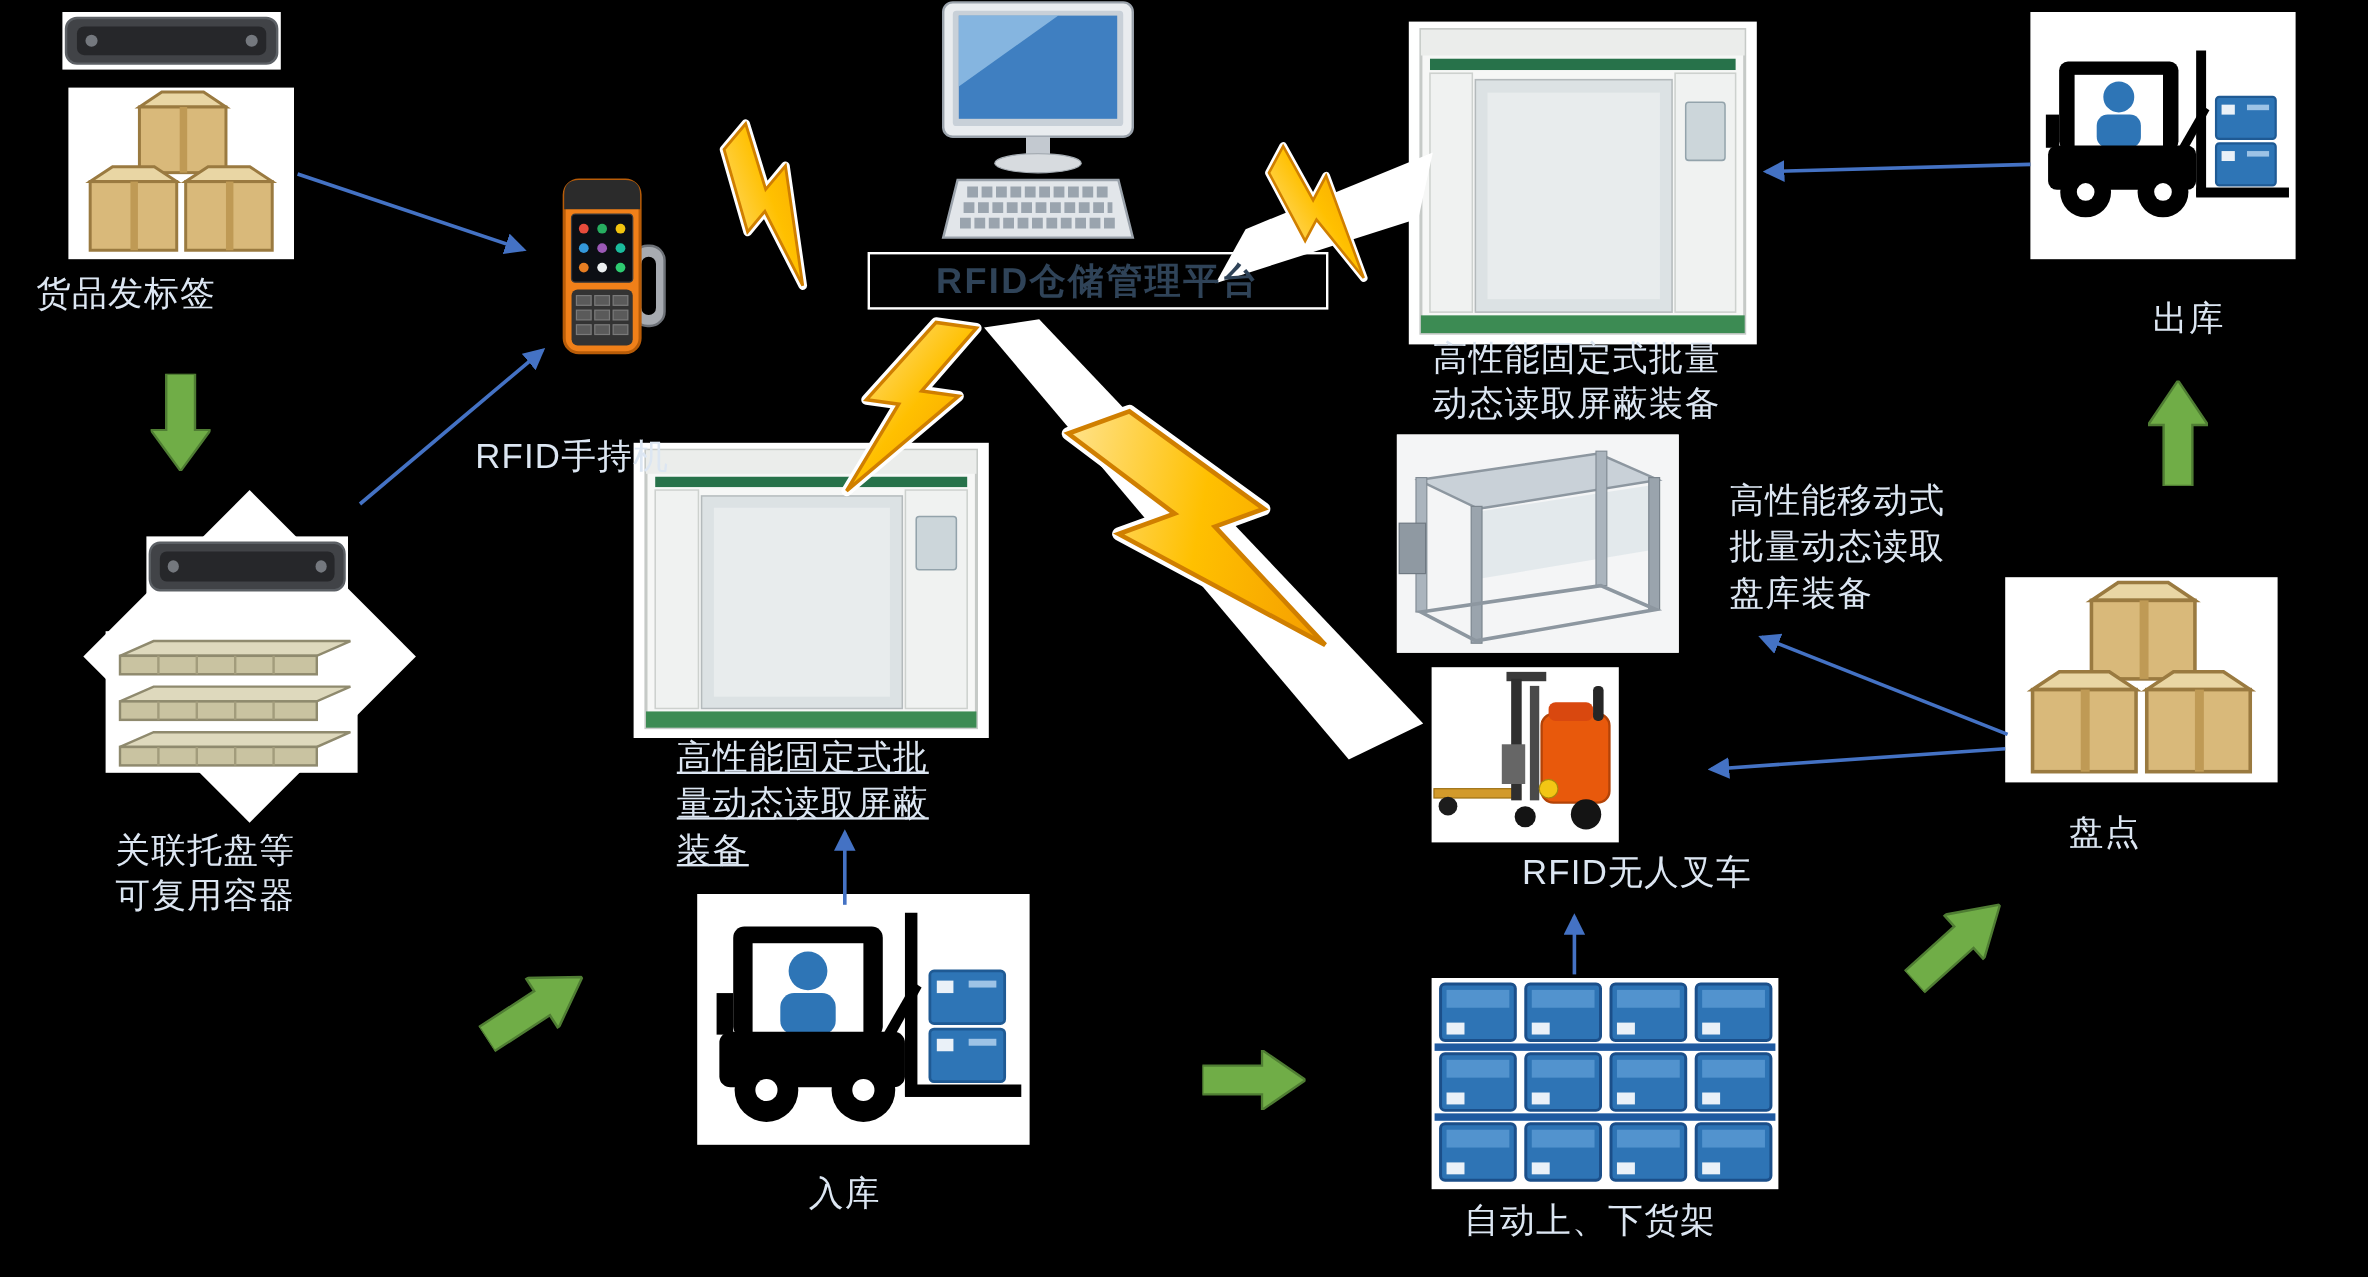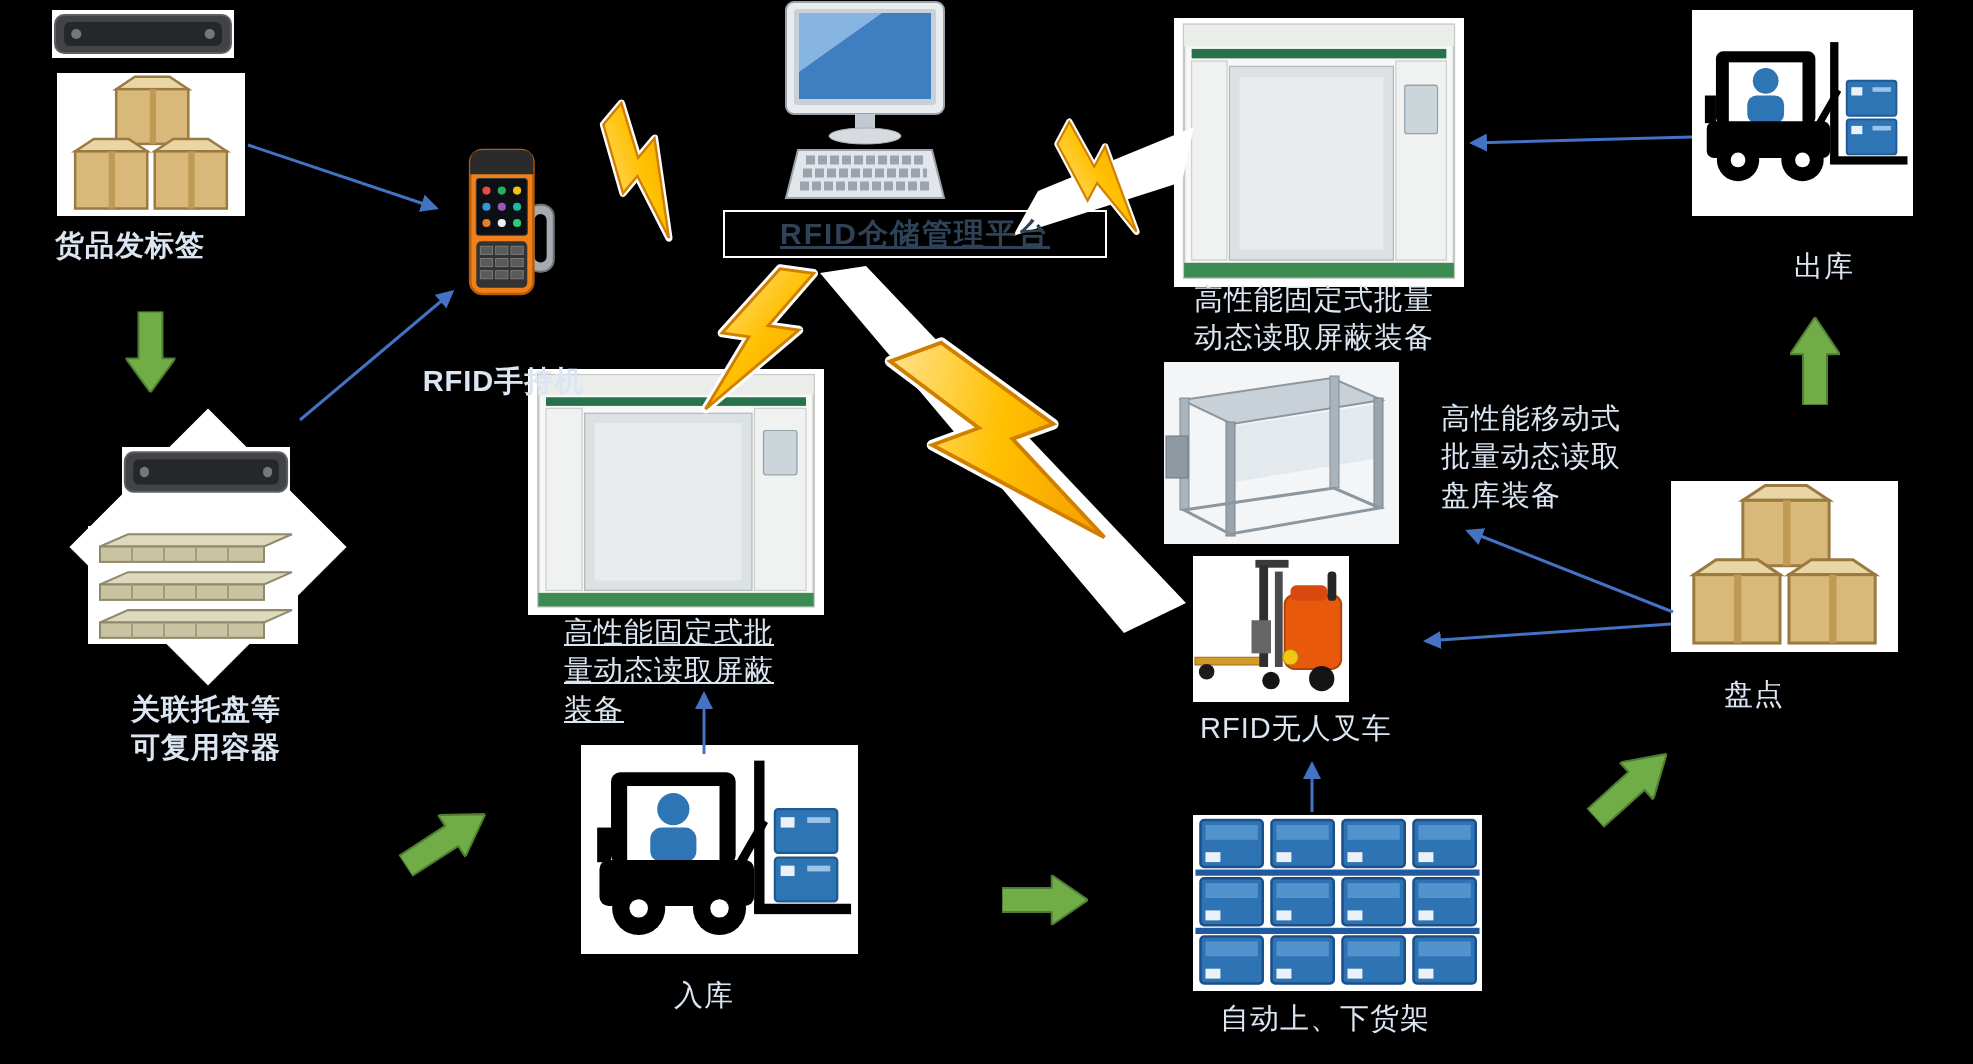--- a/index.html
+++ b/index.html
@@ -5,24 +5,24 @@
   html,body{margin:0;padding:0;background:#000;}
   .stage{position:relative;width:1973px;height:1064px;background:#000;overflow:hidden;
          font-family:"Liberation Sans","DejaVu Sans",sans-serif;}
   .panel{position:absolute;background:#fff;z-index:2;}
   .panel svg{display:block;width:100%;height:100%;}
   .float{position:absolute;z-index:2;}
   .float svg{display:block;width:100%;height:100%;}
   .diamond{position:absolute;background:#fff;transform:rotate(45deg);z-index:1;}
   .label{position:absolute;color:#dce6f2;font-size:29px;line-height:1.32;
          white-space:pre-line;z-index:4;letter-spacing:1px;}
-  .label.center{text-align:center;font-weight:bold;}
+  .label.center{}
   .title-box{position:absolute;border:2px solid #ffffff;color:#2f4358;font-size:30px;
              font-weight:bold;display:flex;align-items:center;justify-content:center;
-             z-index:4;letter-spacing:2px;text-decoration:underline;}
+             z-index:4;letter-spacing:2px;}
   .garrow{position:absolute;z-index:3;}
   .garrow svg{display:block;width:100%;height:100%;}
   .overlay{position:absolute;left:0;top:0;width:1973px;height:1064px;z-index:3;pointer-events:none;}
 </style>
 </head>
 <body>
 
 <div class="stage">
 
   <div class="diamond" style="left:110px;top:449px;width:196px;height:196px;"></div>
@@ -247,21 +247,21 @@
       <rect x="60" y="66" width="20" height="34" fill="#666"></rect>
       <rect x="94" y="40" width="58" height="76" rx="10" fill="#e8590c" stroke="#b34307" stroke-width="2"></rect>
       <rect x="100" y="30" width="38" height="16" rx="6" fill="#d9480f"></rect>
       <rect x="138" y="16" width="9" height="30" rx="4" fill="#262626"></rect>
       <circle cx="100" cy="104" r="8" fill="#f3c614" stroke="#a8880b"></circle>
       <circle cx="132" cy="126" r="13" fill="#141414"></circle>
       <circle cx="80" cy="128" r="9" fill="#141414"></circle>
     </svg>
   </div>
 
-  <div class="label" style="left:1200px;top:709px;width:260px;">RFID无人叉车</div>
+  <div class="label" style="left:1200px;top:709px;width:260px;text-align:right;">RFID无人叉车</div>
 
   <div class="panel" style="left:1671px;top:481px;width:227px;height:171px;">
     <svg viewBox="0 0 150 115" preserveAspectRatio="xMidYMid meet">
       <g stroke="#9a7a40" stroke-width="2" fill="#d9b97a">
         <polygon points="47,13 62,3 90,3 105,13" fill="#e9d6a4"></polygon>
         <rect x="47" y="13" width="58" height="44"></rect>
         <polygon points="14,63 29,53 57,53 72,63" fill="#e9d6a4"></polygon>
         <rect x="14" y="63" width="58" height="46"></rect>
         <polygon points="78,63 93,53 121,53 136,63" fill="#e9d6a4"></polygon>
         <rect x="78" y="63" width="58" height="46"></rect>

